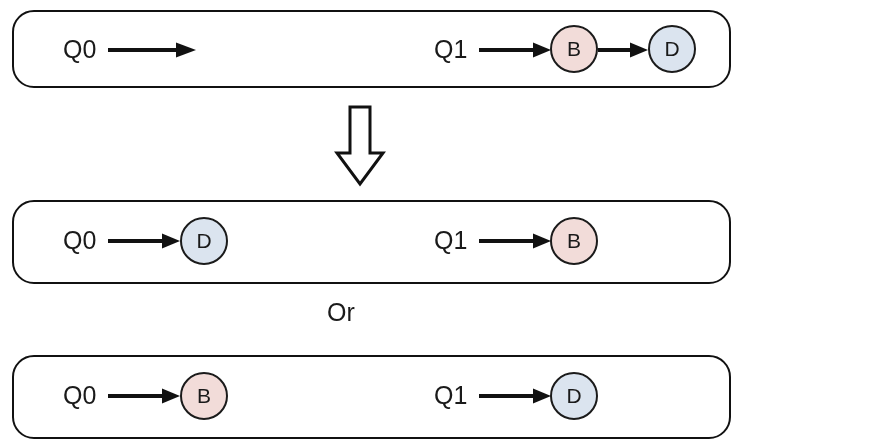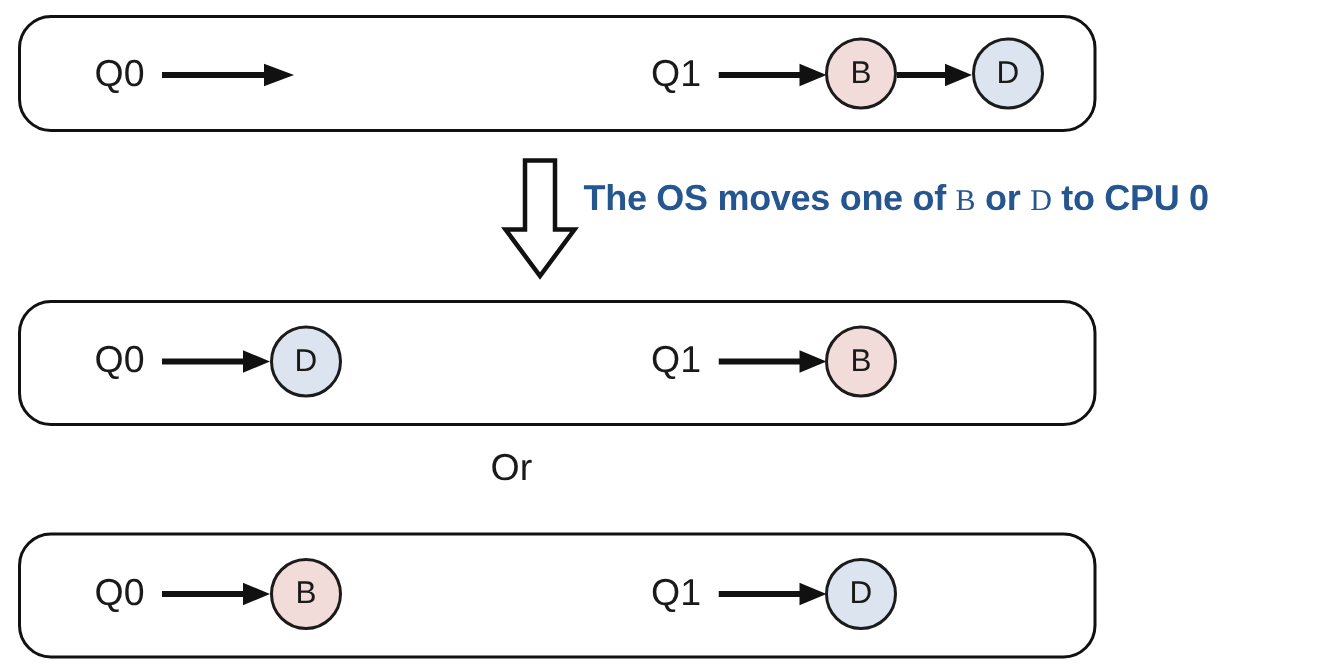--- a/index.html
+++ b/index.html
@@ -145,23 +145,20 @@
   </div>
 
   <div class="proc blue" style="left:648px; top:25px; width:48px; height:48px;">D</div>
 
   <div id="down-arrow">
     <svg width="56" height="82" viewBox="0 0 56 82">
       <polygon points="18,2 38,2 38,48 51,48 28,79 5,48 18,48" fill="#ffffff" stroke="#111111" stroke-width="3" stroke-linejoin="miter"></polygon>
     </svg>
   </div>
 
-  <div id="caption">
-    <span>The OS moves one of </span><span class="code">B</span><span> or </span><span class="code">D</span><span> to CPU 0</span>
-  </div>
 
   <div class="queue-box" id="box-mid"></div>
 
   <div class="q-label" style="left:63px; top:228px;">Q0</div>
 
   <div class="arrow" style="left:108px; top:232px; width:72px;">
     <svg width="72" height="18" viewBox="0 0 72 18">
       <line x1="0" y1="9" x2="56" y2="9" stroke="#111111" stroke-width="4"></line>
       <polygon points="54,1.5 72,9 54,16.5" fill="#111111"></polygon>
     </svg>

